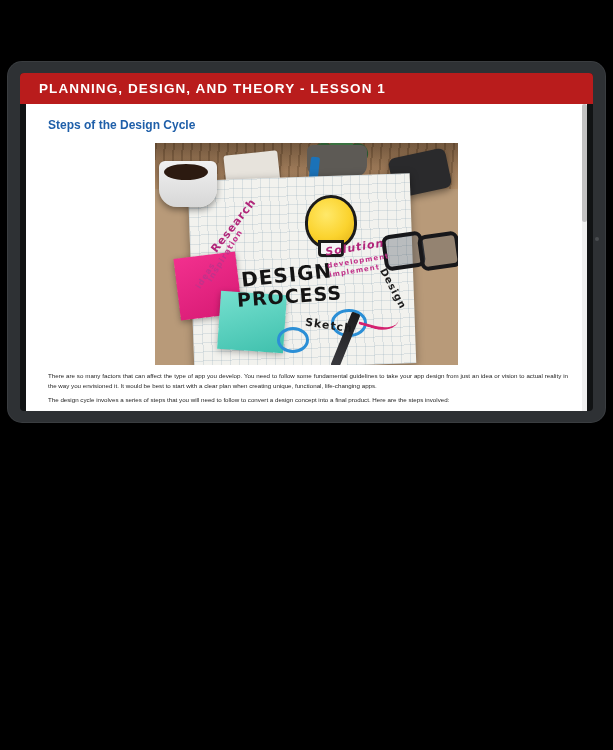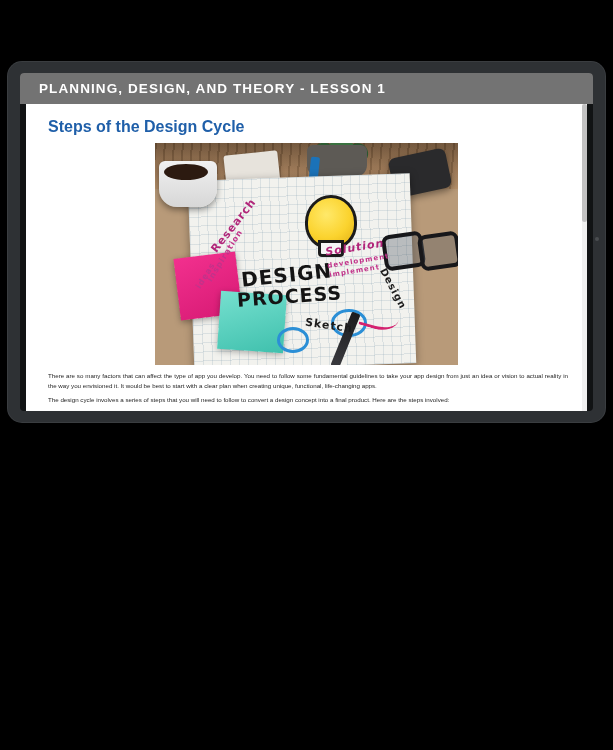--- a/index.html
+++ b/index.html
@@ -44,21 +44,21 @@
     overflow: hidden;
   }
 
   
   .page-header {
     position: absolute;
     left: 0;
     top: 0;
     width: 573px;
     height: 31px;
-    background: #737373;
+    background: #b91c1c;
     display: flex;
     align-items: center;
   }
 
   .page-header-title {
     color: #ffffff;
     font-size: 13.5px;
     font-weight: 600;
     letter-spacing: 1.1px;
     margin-left: 19px;
@@ -71,21 +71,21 @@
     left: 6px;
     top: 31px;
     width: 561px;
     height: 307px;
     background: #ffffff;
     overflow: hidden;
   }
 
   .section-title {
     color: #1f5fa9;
-    font-size: 16px;
+    font-size: 12px;
     font-weight: bold;
     margin: 14px 0 0 22px;
   }
 
   .hero-image-wrap {
     position: absolute;
     left: 129px;
     top: 39px;
     width: 303px;
     height: 222px;

